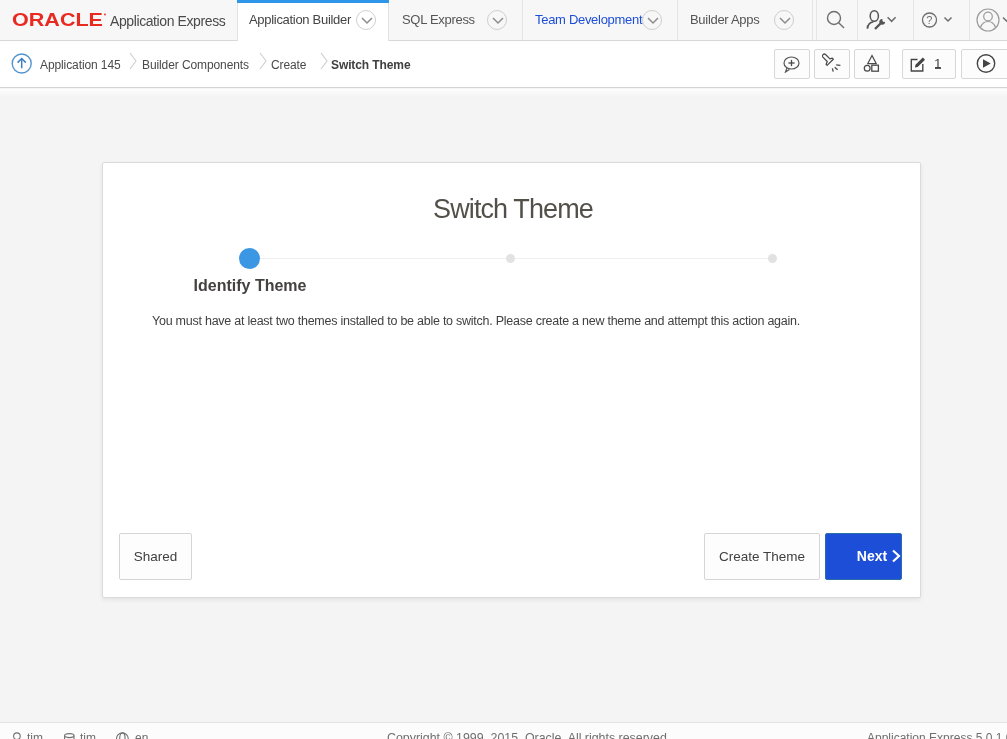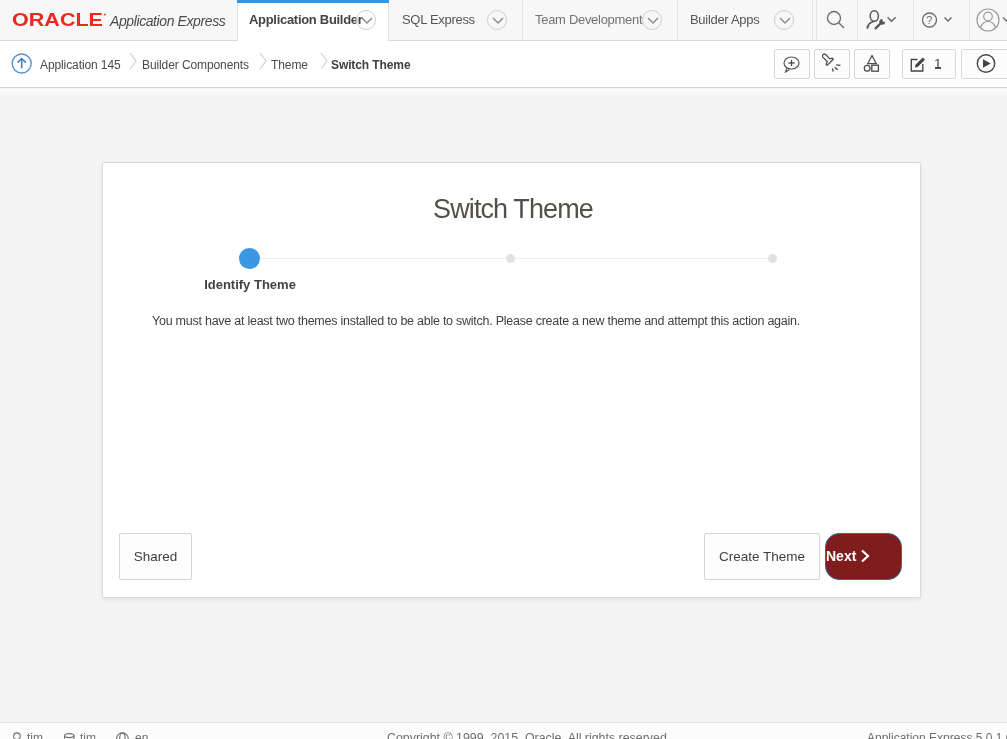--- a/index.html
+++ b/index.html
@@ -5,21 +5,21 @@
 * { margin:0; padding:0; box-sizing:border-box; }
 html,body { width:1007px; height:739px; overflow:hidden; }
 body { font-family:"Liberation Sans", sans-serif; background:#f4f4f4; position:relative; }
 .abs { position:absolute; }
 
 
 #header { position:absolute; left:0; top:0; width:1007px; height:40px; background:#f7f7f7; }
 #hborder1 { position:absolute; top:40px; left:0; width:237px; height:1px; background:#d8d8d8; }
 #hborder2 { position:absolute; top:40px; left:389px; width:618px; height:1px; background:#d8d8d8; }
 #logo { position:absolute; left:12px; top:10px; }
-#apex-title { position:absolute; left:110px; top:13px; font-size:14px; color:#4a4a4a; letter-spacing:-0.4px;font-style:italic; }
+#apex-title { position:absolute; left:110px; top:13px; font-size:14px; color:#4a4a4a; letter-spacing:-0.4px; }
 .tabdiv { position:absolute; top:0; width:1px; height:40px; background:#e4e4e4; }
 #activetab { position:absolute; left:237px; top:0; width:152px; height:41px; background:#fff; border-left:1px solid #e2e2e2; border-right:1px solid #e2e2e2; }
 #activetab-bar { position:absolute; left:237px; top:0; width:152px; height:3px; background:#2e95e8; }
 .tabtxt { position:absolute; top:12px; font-size:13px; color:#444; letter-spacing:-0.3px; }
 .chev-circle { position:absolute; top:9.5px; width:20px; height:20px; border:1px solid #cfcfcf; border-radius:50%; }
 .chev-circle svg { position:absolute; left:4px; top:6px; }
 .hicon { position:absolute; top:0; height:40px; }
 
 
 #bcbar { position:absolute; left:0; top:41px; width:1007px; height:47px; background:#fff; border-bottom:1px solid #d4d4d4; }
@@ -27,60 +27,60 @@
 .bc-item { position:absolute; top:57.5px; font-size:12px; color:#4a4a4a; letter-spacing:-0.1px; }
 .bc-sep { position:absolute; top:52px; }
 .icon-btn { position:absolute; top:48.5px; height:30.5px; background:#fcfcfc; border:1px solid #d7d7d7; border-radius:2px; }
 
 
 #card { position:absolute; left:102px; top:162px; width:819px; height:436px; background:#fff; border:1px solid #dadada; border-radius:2px; box-shadow:0 2px 4px rgba(0,0,0,0.07); }
 #wiz-title { position:absolute; left:0; top:194px; width:1026px; text-align:center; font-size:27px; font-weight:400; color:#535049; letter-spacing:-0.9px; }
 #track { position:absolute; left:250px; top:258px; width:522px; height:1px; background:#efefef; }
 .dot-sm { position:absolute; top:254px; width:9px; height:9px; border-radius:50%; background:#e2e2e2; }
 #dot-big { position:absolute; left:239px; top:248px; width:21px; height:21px; border-radius:50%; background:#3b97e3; }
-#step-label { position:absolute; left:150px; top:277px; width:200px; text-align:center; font-size:13px; font-weight:bold; color:#454140; }
+#step-label { position:absolute; left:150px; top:277px; width:200px; text-align:center; font-size:16px; font-weight:bold; color:#454140; }
 #wiz-msg { position:absolute; left:102px; top:314px; width:748px; text-align:center; font-size:12.5px; color:#404040; white-space:nowrap; letter-spacing:-0.25px; }
 .btn { position:absolute; top:533px; height:47px; background:#fdfdfd; border:1px solid #d5d5d5; border-radius:2px; font-size:13.5px; color:#404040; text-align:center; line-height:45px; }
-#btn-next { position:absolute; left:825px; top:533px; width:77px; height:47px; background:#7f1d1d; border:1px solid #2a6ea6; border-radius:14px; font-size:14px; font-weight:bold; color:#fff; text-align:left; line-height:45px; }
+#btn-next { position:absolute; left:825px; top:533px; width:77px; height:47px; background:#1d4ed8; border:1px solid #2a6ea6; border-radius:2px; font-size:14px; font-weight:bold; color:#fff; text-align:right; line-height:45px; }
 
 
 #footer { position:absolute; left:0; top:722px; width:1007px; height:17px; background:#fcfcfc; border-top:1px solid #e2e2e2; }
 .f-item { position:absolute; top:731px; font-size:12px; color:#6e6e6e; white-space:nowrap; }
 </style>
 </head>
 <body>
 
 <div id="header"></div>
 <div id="activetab"></div>
 <div id="activetab-bar"></div>
 <div id="hborder1"></div>
 <div id="hborder2"></div>
 
 <svg id="logo" width="96" height="20" viewBox="0 0 96 20">
   <text x="0" y="16" font-family="Liberation Sans" font-size="18" font-weight="bold" fill="#e82a21" textLength="91" lengthAdjust="spacingAndGlyphs">ORACLE</text>
   <circle cx="93" cy="4.5" r="0.9" fill="#e82a21"></circle>
 </svg>
 <div id="apex-title">Application Express</div>
 
-<div class="tabtxt" style="left:249px;font-weight:bold;">Application Builder</div>
+<div class="tabtxt" style="left:249px;">Application Builder</div>
 <div class="chev-circle" style="left:356px;">
     <svg width="12" height="8" viewBox="0 0 12 8">
       <polyline points="1,1 6,6 11,1" fill="none" stroke="#8d8d8d" stroke-width="1.5"></polyline>
     </svg>
   </div>
 
 <div class="tabtxt" style="left:402px; color:#555;">SQL Express</div>
 <div class="chev-circle" style="left:487px;">
     <svg width="12" height="8" viewBox="0 0 12 8">
       <polyline points="1,1 6,6 11,1" fill="none" stroke="#8d8d8d" stroke-width="1.5"></polyline>
     </svg>
   </div>
 <div class="tabdiv" style="left:522px;"></div>
 
-<div class="tabtxt" style="left:535px; color:#737373;">Team Development</div>
+<div class="tabtxt" style="left:535px; color:#1d4ed8;">Team Development</div>
 <div class="chev-circle" style="left:642px;">
     <svg width="12" height="8" viewBox="0 0 12 8">
       <polyline points="1,1 6,6 11,1" fill="none" stroke="#8d8d8d" stroke-width="1.5"></polyline>
     </svg>
   </div>
 <div class="tabdiv" style="left:677px;"></div>
 
 <div class="tabtxt" style="left:690px; color:#555;">Builder Apps</div>
 <div class="chev-circle" style="left:774px;">
     <svg width="12" height="8" viewBox="0 0 12 8">
@@ -128,21 +128,21 @@
   <polyline points="6.6,9.6 10.7,5.5 14.8,9.6" fill="none" stroke="#3d7fc4" stroke-width="1.5"></polyline>
 </svg>
 <div class="bc-item" style="left:40px;">Application 145</div>
 <svg class="bc-sep" style="left:128px;" width="10" height="18" viewBox="0 0 10 18">
     <polyline points="2,1 8,9 2,17" fill="none" stroke="#d0d0d0" stroke-width="1.2"></polyline>
   </svg>
 <div class="bc-item" style="left:142px;">Builder Components</div>
 <svg class="bc-sep" style="left:258px;" width="10" height="18" viewBox="0 0 10 18">
     <polyline points="2,1 8,9 2,17" fill="none" stroke="#d0d0d0" stroke-width="1.2"></polyline>
   </svg>
-<div class="bc-item" style="left:271px;">Theme</div>
+<div class="bc-item" style="left:271px;">Create</div>
 <svg class="bc-sep" style="left:319px;" width="10" height="18" viewBox="0 0 10 18">
     <polyline points="2,1 8,9 2,17" fill="none" stroke="#d0d0d0" stroke-width="1.2"></polyline>
   </svg>
 <div class="bc-item" style="left:331px; font-weight:bold; color:#404040;">Switch Theme</div>
 
 <div class="icon-btn" style="left:774px; width:36px;"></div>
 <svg class="abs" style="left:783px; top:56px;" width="18" height="17" viewBox="0 0 18 17">
   <ellipse cx="8.5" cy="7" rx="7.5" ry="6" fill="none" stroke="#555" stroke-width="1.2"></ellipse>
   <path d="M4 12 l-1.5 4 4-2.5" fill="none" stroke="#555" stroke-width="1.2"></path>
   <line x1="8.5" y1="3.9" x2="8.5" y2="10.1" stroke="#4a4a4a" stroke-width="1.3"></line>

